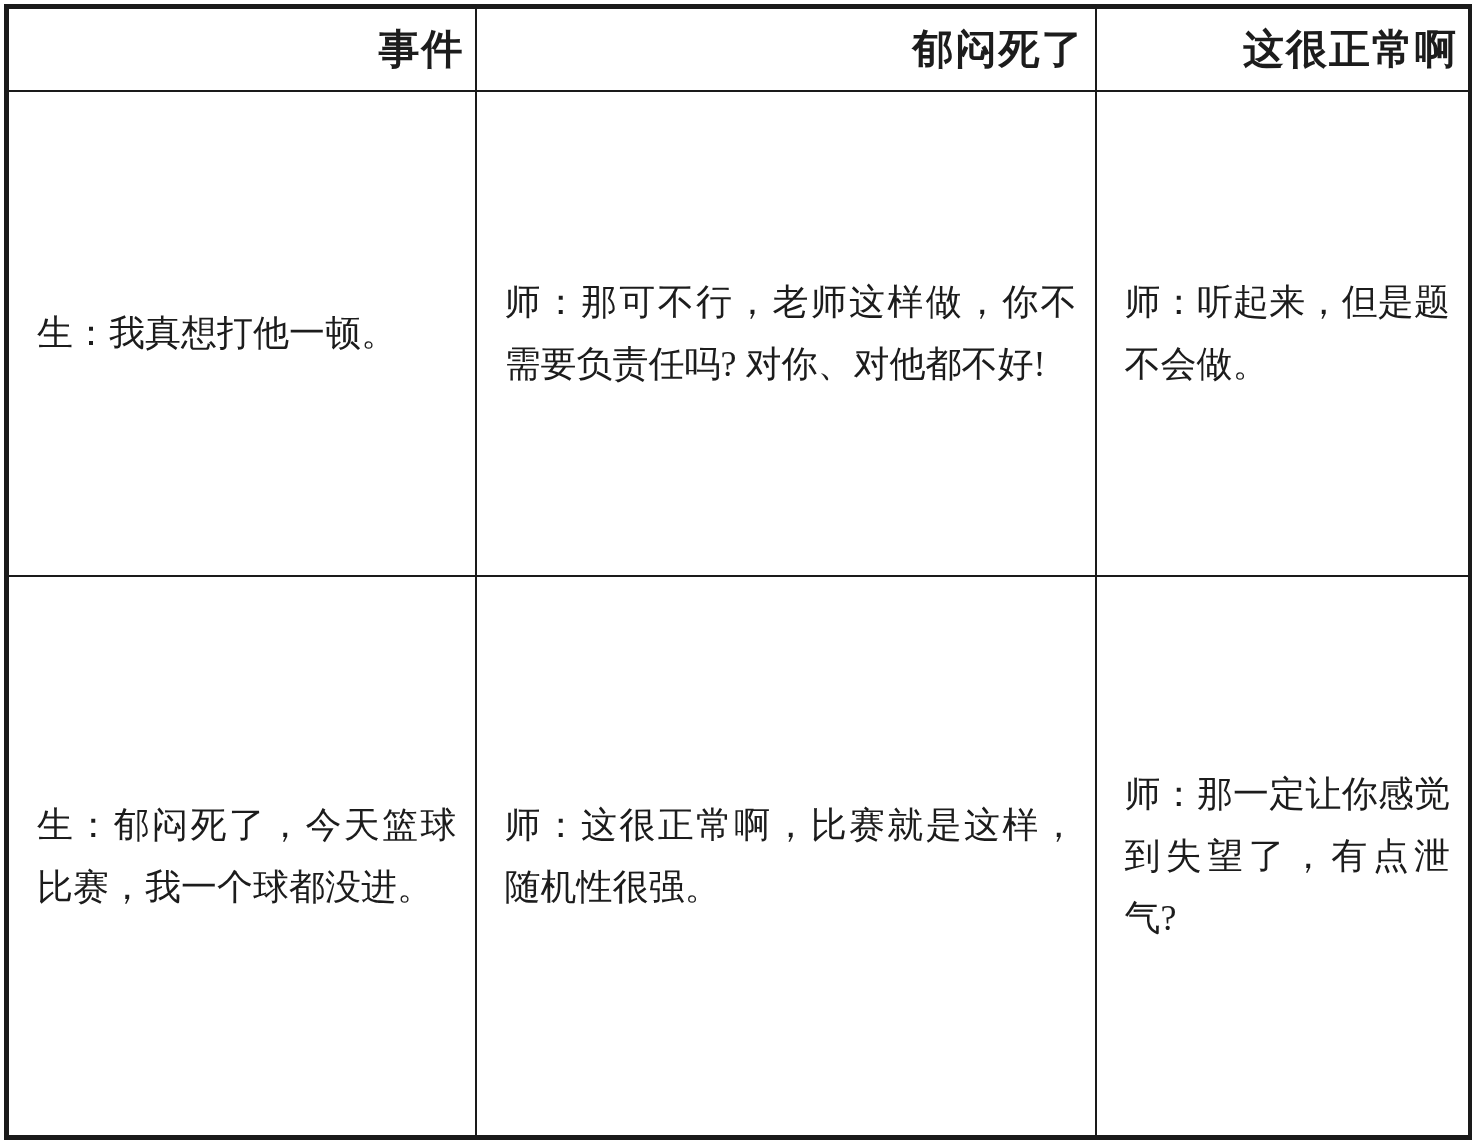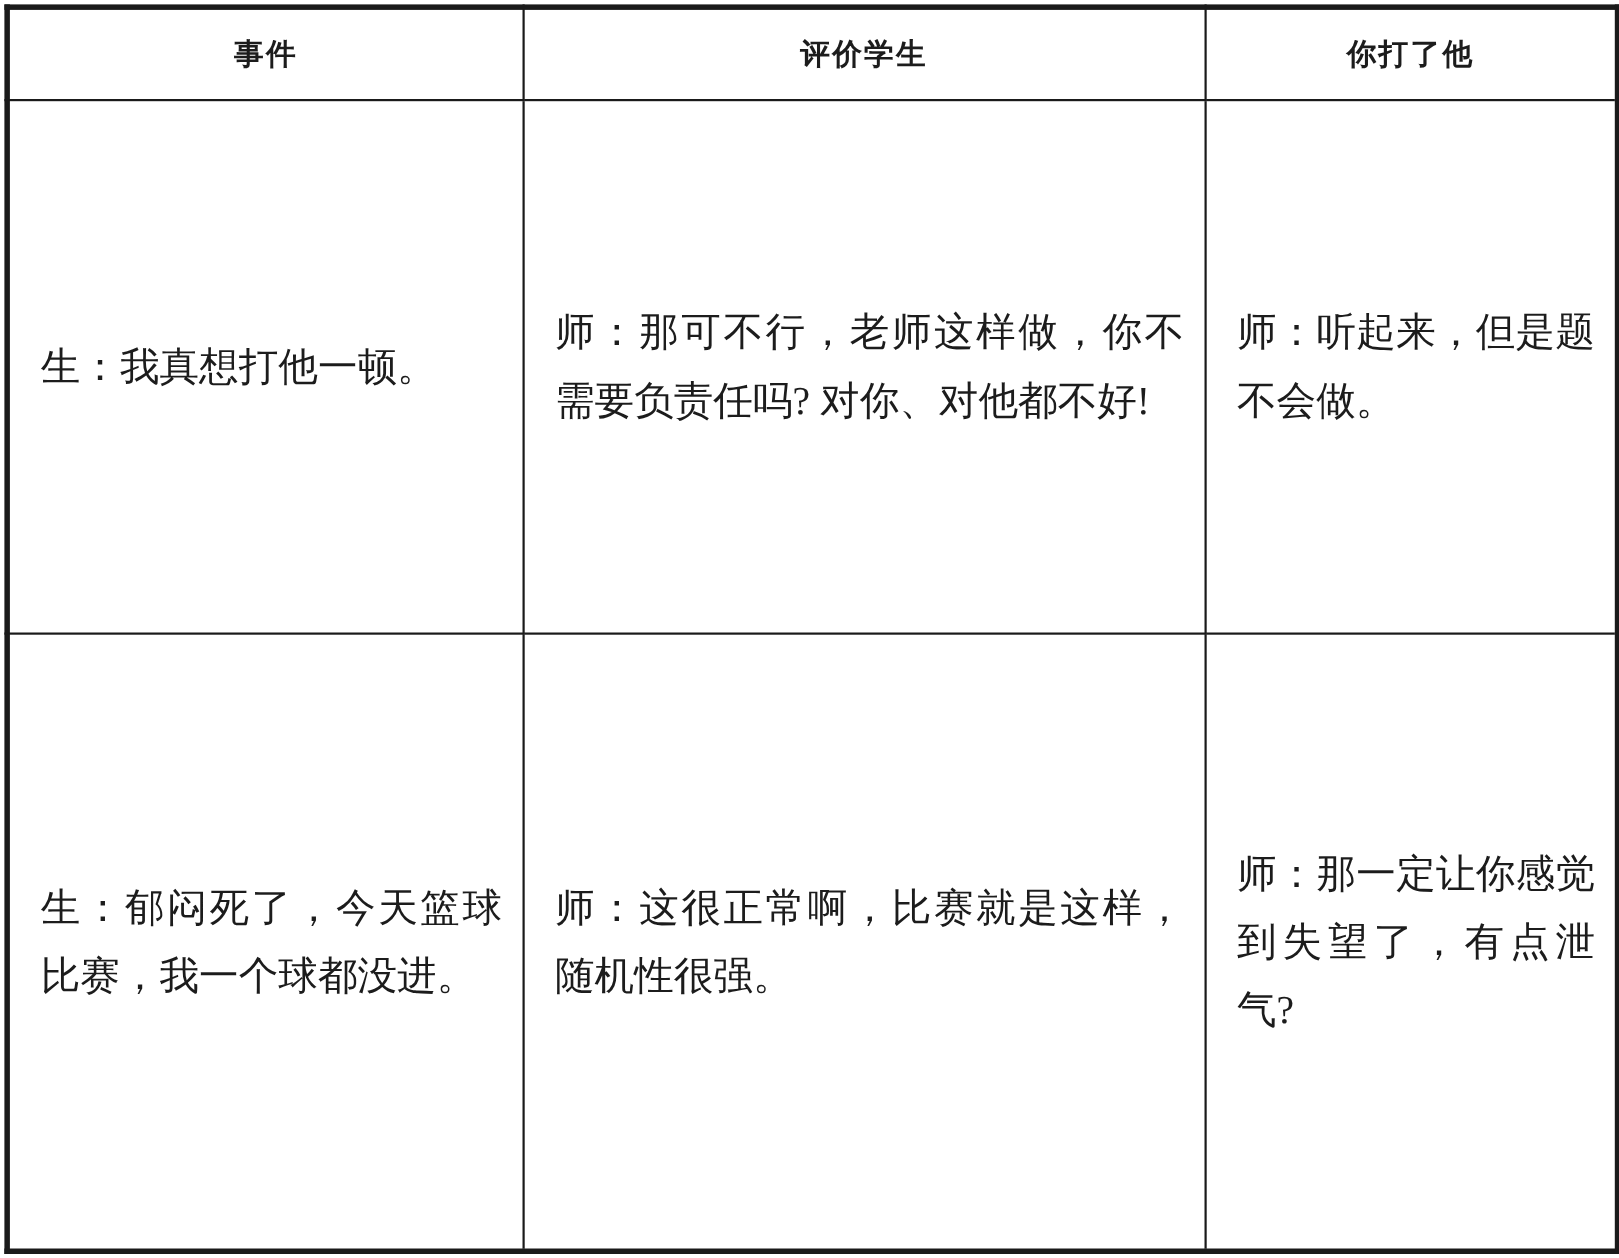--- a/index.html
+++ b/index.html
@@ -34,22 +34,22 @@
     border:2px solid var(--border-color);
     vertical-align:middle;
     box-sizing:border-box;
   }
   col.c-event{width:469px;}
   col.c-evaluate{width:620px;}
   col.c-respond{width:375px;}
   th{
     font-family:"Liberation Sans","DejaVu Sans",sans-serif;
     font-weight:bold;
-    font-size:27px;
-    text-align:center;
+    font-size:41px;
+    text-align:right;
     height:84px;
     padding:0 10px;
     letter-spacing:2px;
   }
   td{
     font-size:36px;
     line-height:62px;
     text-align:justify;
     text-justify:inter-character;
     padding:14px 18px 14px 28px;
@@ -66,22 +66,22 @@
 
 <table class="dialogue">
   <colgroup>
     <col class="c-event">
     <col class="c-evaluate">
     <col class="c-respond">
   </colgroup>
   <thead>
     <tr>
       <th>事件</th>
-      <th>评价学生</th>
-      <th>你打了他</th>
+      <th>郁闷死了</th>
+      <th>这很正常啊</th>
     </tr>
   </thead>
   <tbody>
     <tr class="r-tall">
       <td>
           <span class="txt">生：我真想打他一顿。</span>
         </td>
       <td>
           <span class="txt">师：那可不行，老师这样做，你不需要负责任吗? 对你、对他都不好!</span>
         </td>

